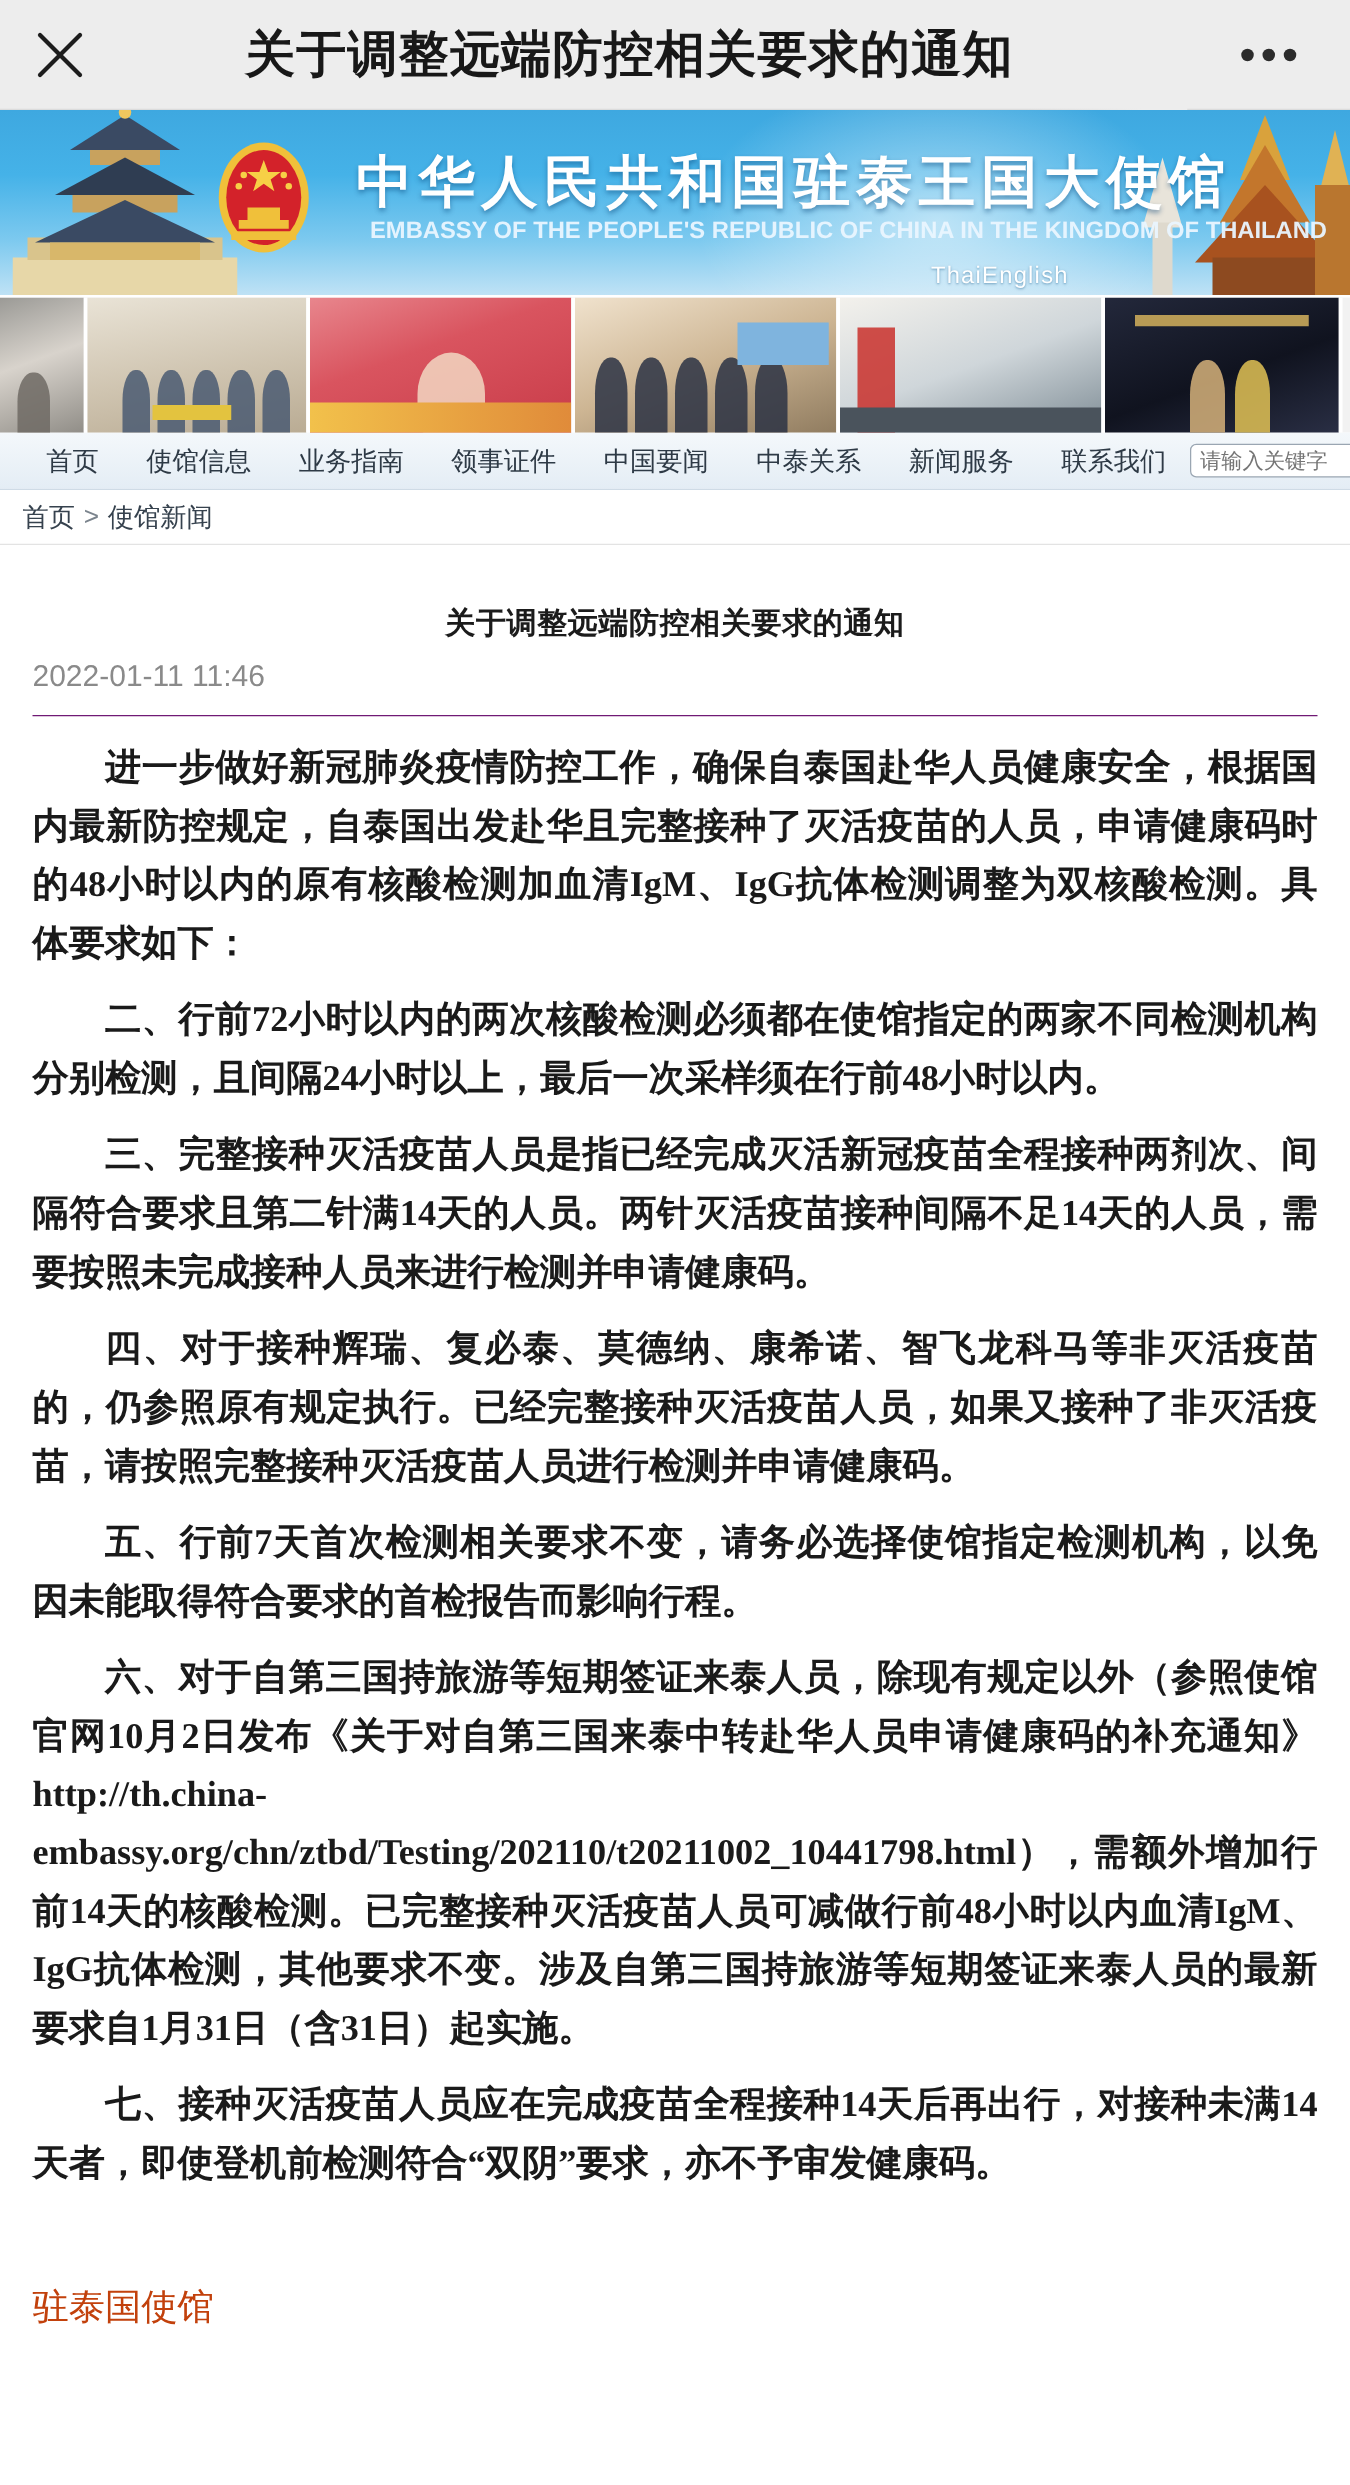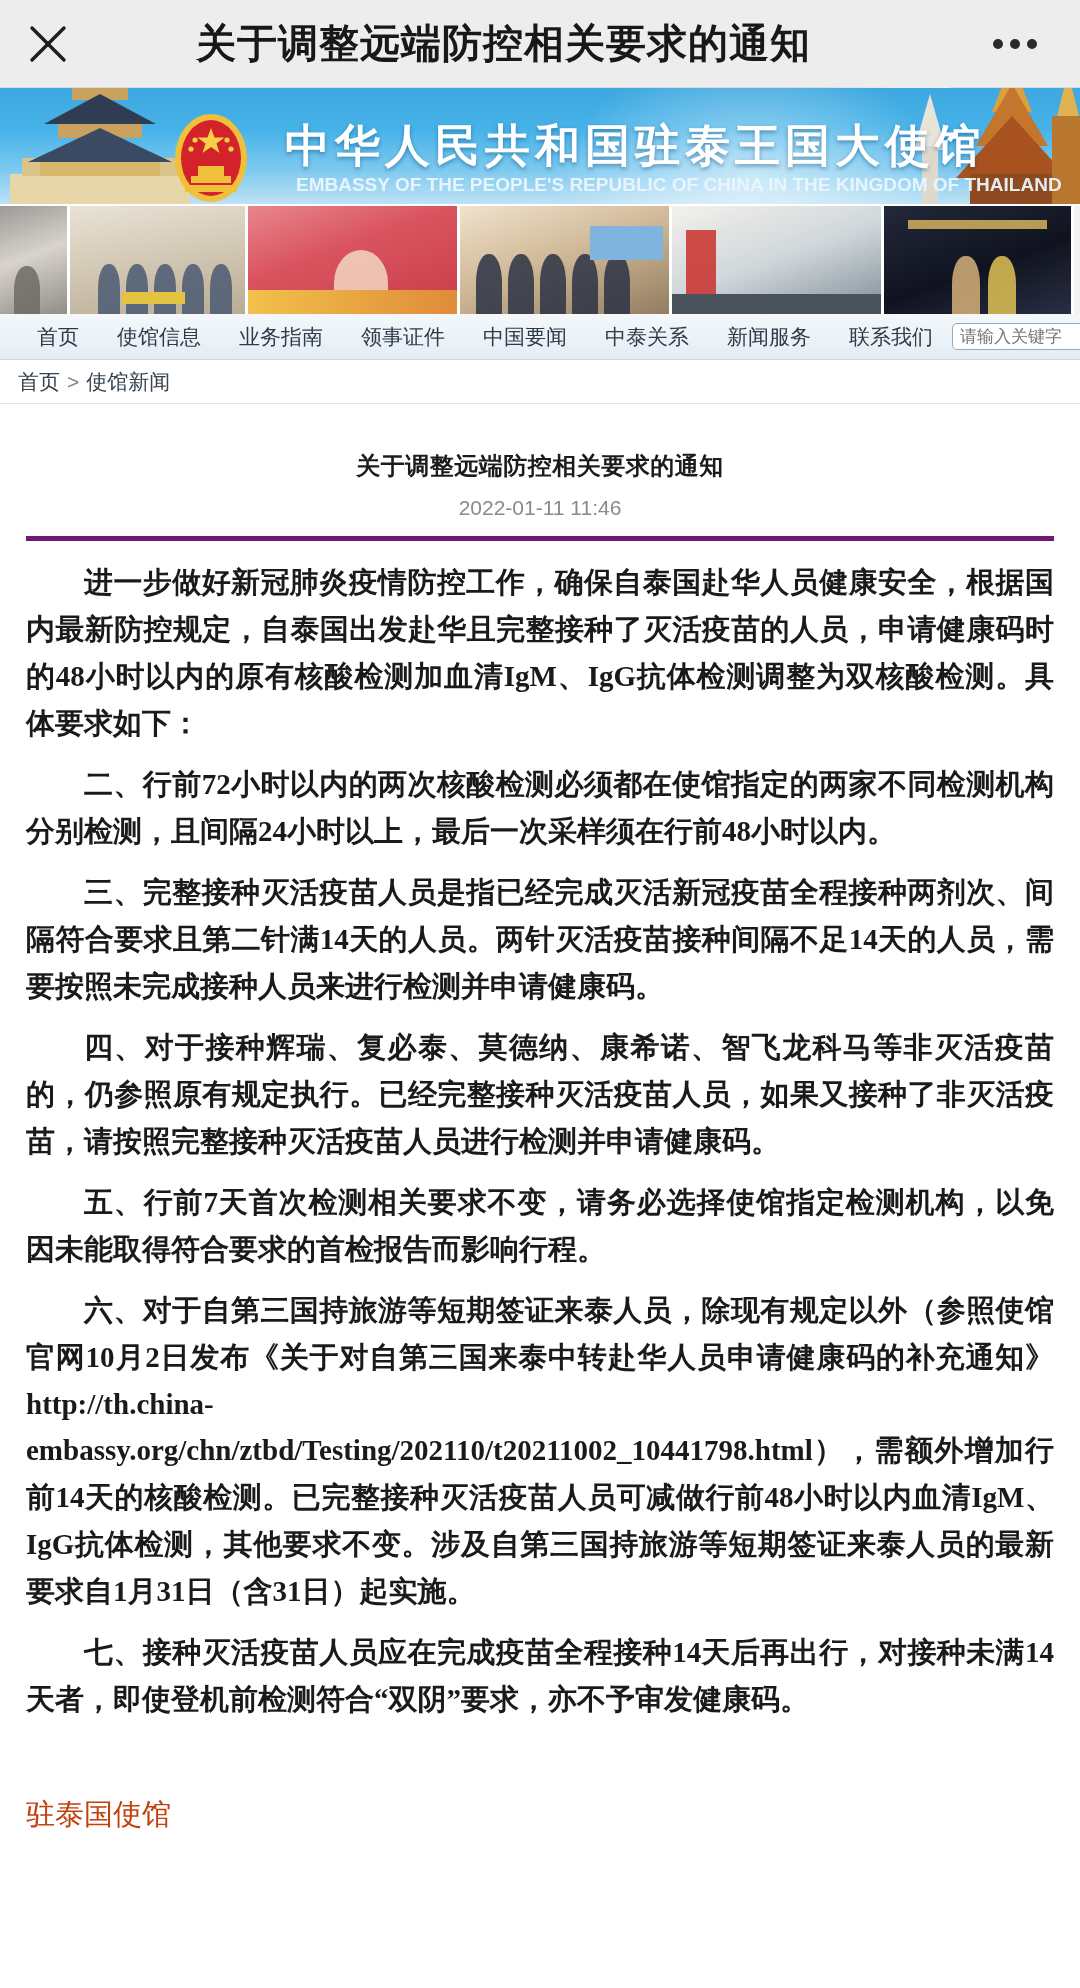--- a/index.html
+++ b/index.html
@@ -63,21 +63,21 @@
   .wx-more i {
     width: 10px; height: 10px;
     border-radius: 50%;
     background: #2b2b2b;
     display: block;
   }
 
   
   .banner {
     position: relative;
-    height: 116px;
+    height: 148px;
     width: 1080px;
     overflow: hidden;
     background: linear-gradient(180deg,#3ea8e0 0%, #45b2e8 35%, #7cc9ef 70%, #bfe2f5 100%);
   }
   .banner .sky-glow {
     position: absolute; top: -40px; right: 120px;
     width: 420px; height: 260px;
     background: radial-gradient(ellipse at center, rgba(255,255,255,.55) 0%, rgba(255,255,255,0) 65%);
   }
   
@@ -110,21 +110,20 @@
     opacity: .95;
   }
   .lang-links {
     position: absolute;
     right: 225px; top: 122px;
     font-family: "Liberation Sans", "DejaVu Sans", sans-serif;
     font-size: 19px;
     color: #ffffff;
     letter-spacing: 1px;
     display: flex;
-    gap: 14px;
     text-shadow: 0 1px 2px rgba(0,70,120,.5);
   }
   .lang-links span { cursor: pointer; }
 
   
   .photo-strip {
     display: flex;
     height: 110px;
     width: 1080px;
     overflow: hidden;
@@ -212,27 +211,27 @@
   .article-title {
     text-align: center;
     font-family: "Liberation Sans", "DejaVu Sans", sans-serif;
     font-size: 24px;
     font-weight: 700;
     color: #1b1b1b;
     padding-top: 46px;
     letter-spacing: .5px;
   }
   .article-date {
-    text-align: center;
-    font-family: "Liberation Sans", "DejaVu Sans", sans-serif;
-    font-size: 21px;
+    text-align: left;
+    font-family: "Liberation Sans", "DejaVu Sans", sans-serif;
+    font-size: 24px;
     color: #8a8a8a;
     padding-top: 14px;
     padding-bottom: 16px;
-    border-bottom: 5px solid #701a75;
+    border-bottom: 1px solid #701a75;
   }
   .article-body { padding-top: 18px; }
   .article-body p {
     font-family: "Liberation Serif", "DejaVu Serif", serif;
     font-size: 29px;
     line-height: 1.62;
     color: #1a1a1a;
     text-indent: 2em;
     text-align: justify;
     margin-bottom: 14px;

